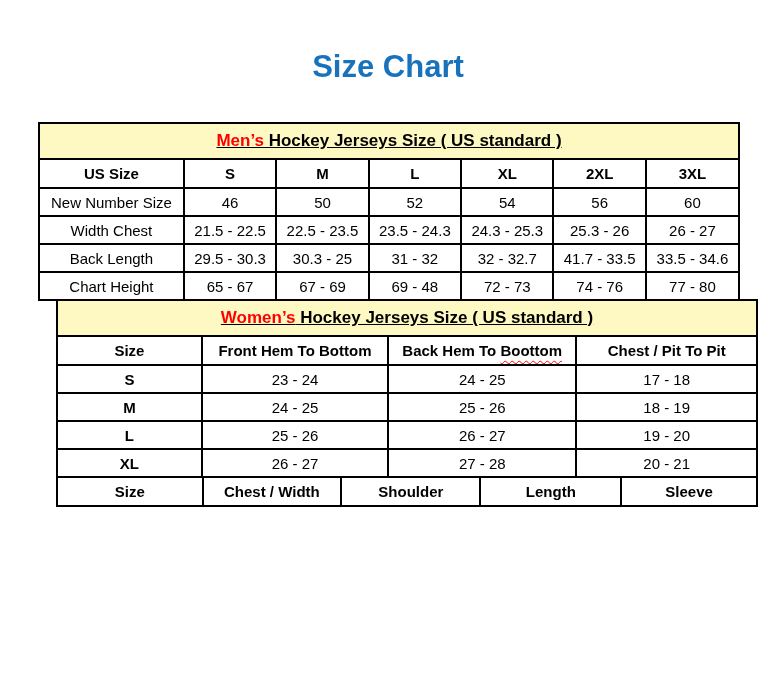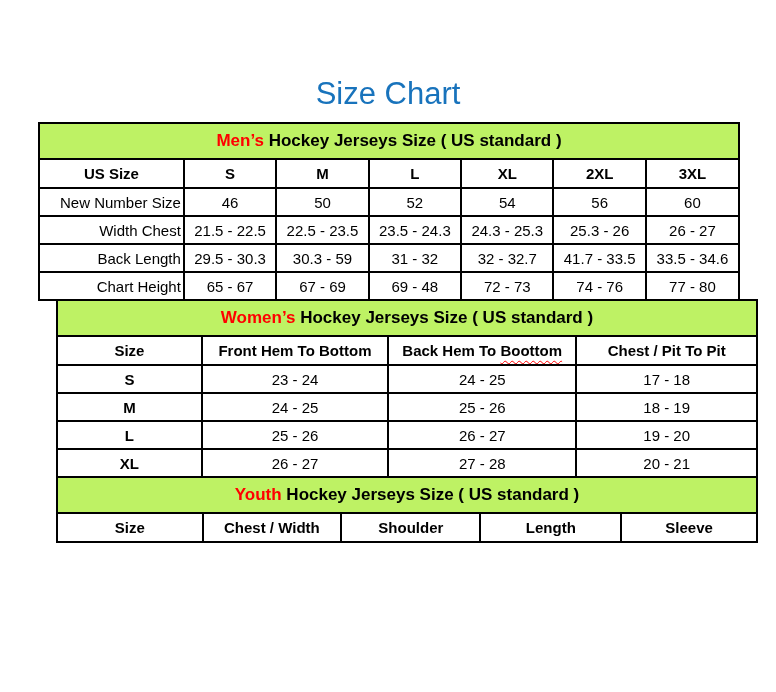--- a/index.html
+++ b/index.html
@@ -1,34 +1,34 @@
 <!DOCTYPE html>
 <html><head>
 <meta charset="utf-8">
 <style>
   html, body { margin:0; padding:0; background:#ffffff; }
   body { font-family:"Liberation Sans", sans-serif; color:#000; }
   .page { position:relative; width:776px; height:692px; background:#ffffff; overflow:hidden; margin:0 auto; }
   .title {
-    position:absolute; top:76px; left:0; width:100%;
-    text-align:center; font-size:31px; font-weight:400; color:#1873bc;
+    position:absolute; top:49px; left:0; width:100%;
+    text-align:center; font-size:31px; font-weight:700; color:#1873bc;
   }
   .charts { position:absolute; left:38px; top:122px; width:702px; }
   table.t { width:100%; border-collapse:collapse; table-layout:fixed; }
   table.t + table.t { margin-top:-2px;margin-left:18px; }
   .t td {
     border:2px solid #000000; text-align:center; vertical-align:middle;
     font-size:15px; padding:0 2px; overflow:hidden; white-space:nowrap;
   }
-  tr.band td { height:34px; background:#bef264; font-size:17px; font-weight:700; }
+  tr.band td { height:34px; background:#fef9c3; font-size:17px; font-weight:700;text-decoration:underline; }
   tr.band .accent { color:#ff0000; }
   tr.head td { height:27px; font-weight:700; }
   tr.row td { height:26px; font-weight:400; }
   .t-womens tr.row td.rowlabel, .t-youth tr.row td.rowlabel { font-weight:700; }
-  .t-mens tr.row td.rowlabel { font-weight:400;text-align:right; }
+  .t-mens tr.row td.rowlabel { font-weight:400; }
   .squiggle {
     text-decoration-line:underline; text-decoration-style:wavy;
     text-decoration-color:#ff0000; text-decoration-thickness:1px;
     text-underline-offset:4px;
   }
 </style>
 </head>
 <body>
 
 <div class="page">
@@ -73,21 +73,21 @@
         <td>21.5 - 22.5</td>
         <td>22.5 - 23.5</td>
         <td>23.5 - 24.3</td>
         <td>24.3 - 25.3</td>
         <td>25.3 - 26</td>
         <td>26 - 27</td>
       </tr>
       <tr class="row">
         <td class="rowlabel">Back Length</td>
         <td>29.5 - 30.3</td>
-        <td>30.3 - 59</td>
+        <td>30.3 - 25</td>
         <td>31 - 32</td>
         <td>32 - 32.7</td>
         <td>41.7 - 33.5</td>
         <td>33.5 - 34.6</td>
       </tr>
       <tr class="row">
         <td class="rowlabel">Chart Height</td>
         <td>65 - 67</td>
         <td>67 - 69</td>
         <td>69 - 48</td>
@@ -144,23 +144,20 @@
 
     <table class="t t-youth">
       <colgroup>
         <col style="width:20.8%">
           <col style="width:19.8%">
           <col style="width:19.9%">
           <col style="width:20.1%">
           <col style="width:19.4%">
       </colgroup>
       <tbody>
-          <tr class="band">
-        <td colspan="5"><span class="accent">Youth</span><span> Hockey Jerseys Size ( US standard )</span></td>
-      </tr>
       <tr class="head">
         <td>Size</td>
         <td>Chest / Width</td>
         <td>Shoulder</td>
         <td>Length</td>
         <td>Sleeve</td>
       </tr>
     </tbody>
       </table>
 

